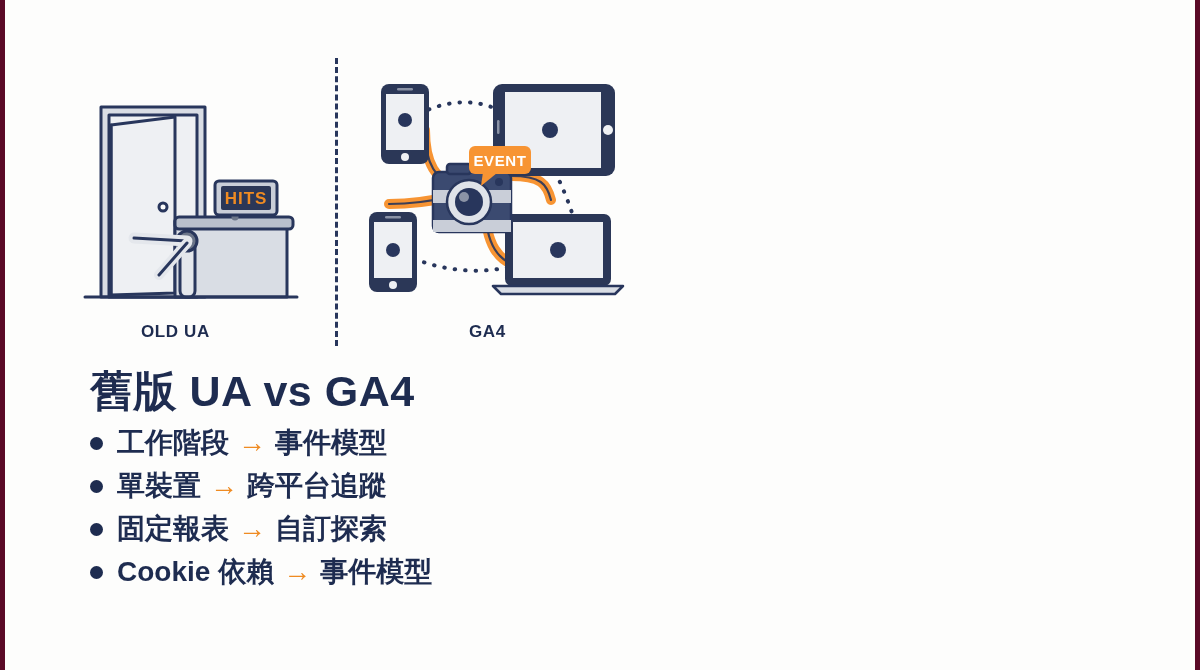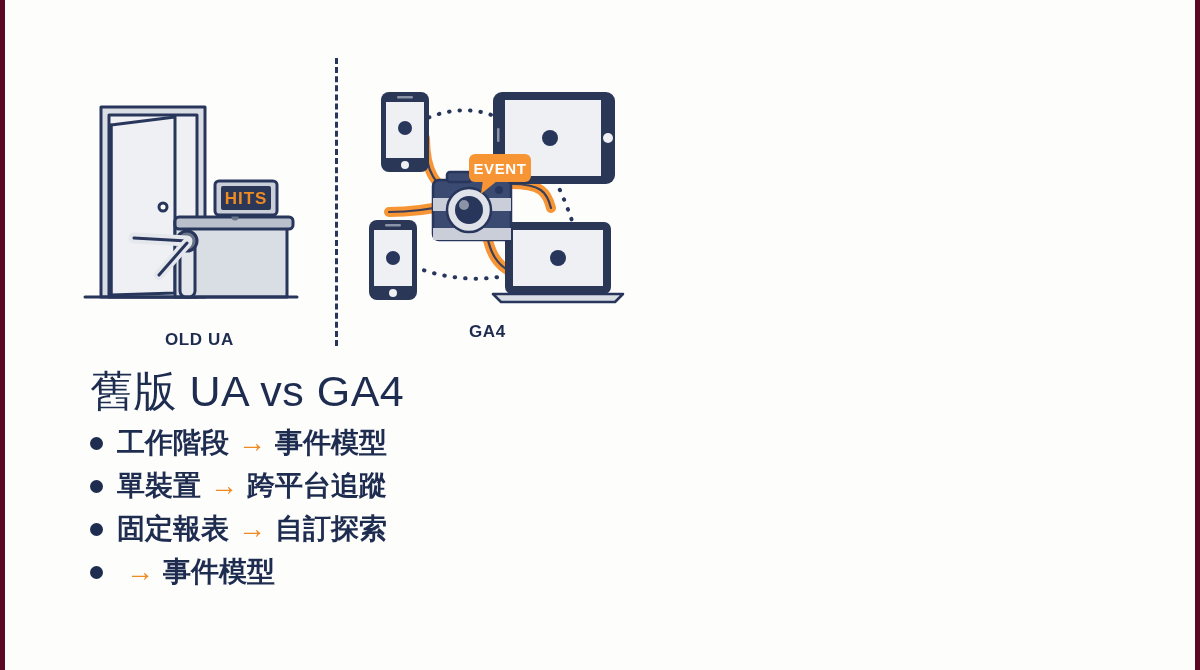--- a/index.html
+++ b/index.html
@@ -38,40 +38,40 @@
     border-left: 3px dashed #28365c;
   }
   .panel-label {
     position: absolute;
     font-size: 17px;
     font-weight: bold;
     color: #1e2c50;
     letter-spacing: 0.6px;
     white-space: nowrap;
   }
-  .label-old { left: 160px; top: 322px; margin-top: 8px; }
+  .label-old { left: 136px; top: 322px; }
   .label-ga4 { left: 464px; top: 322px; }
 
   
   .old-ua-art { position: absolute; left: 70px; top: 95px; width: 230px; height: 215px; text-align: right; }
   .old-ua-art svg, .ga4-art svg { display: block; }
 
   
-  .ga4-art { position: absolute; left: 360px; top: 80px; width: 270px; height: 230px; }
+  .ga4-art { position: absolute; left: 360px; top: 72px; width: 270px; height: 230px; }
 
   
   .content {
     position: absolute;
     left: 85px;
     top: 368px;
     width: 1020px;
   }
   .title {
     font-size: 43px;
-    font-weight: normal;
+    font-weight: bold;
     color: #1e2c50;
     line-height: 1.1;
     margin: 0 0 14px 0;
     letter-spacing: 0.5px;
     white-space: nowrap;
   }
   .bullets {
     list-style: none;
     margin: 0;
     padding: 0;
@@ -234,19 +234,20 @@
         <span class="b-to">跨平台追蹤</span>
       </li>
       <li class="bullet">
         <span class="dot"></span>
         <span class="b-from">固定報表</span>
         <span class="b-arrow">→</span>
         <span class="b-to">自訂探索</span>
       </li>
       <li class="bullet">
         <span class="dot"></span>
+        <span class="b-from">Cookie 依賴</span>
         <span class="b-arrow">→</span>
         <span class="b-to">事件模型</span>
       </li>
     </ul>
   </div>
 
 </div>
 
 </body></html>

